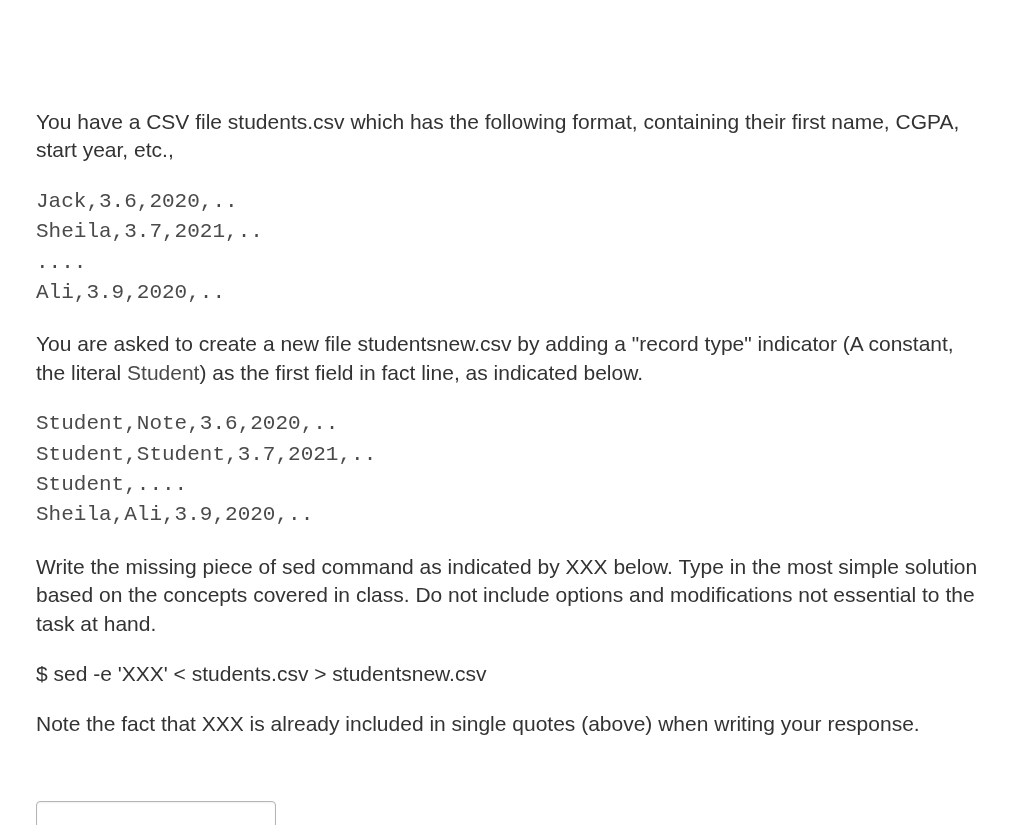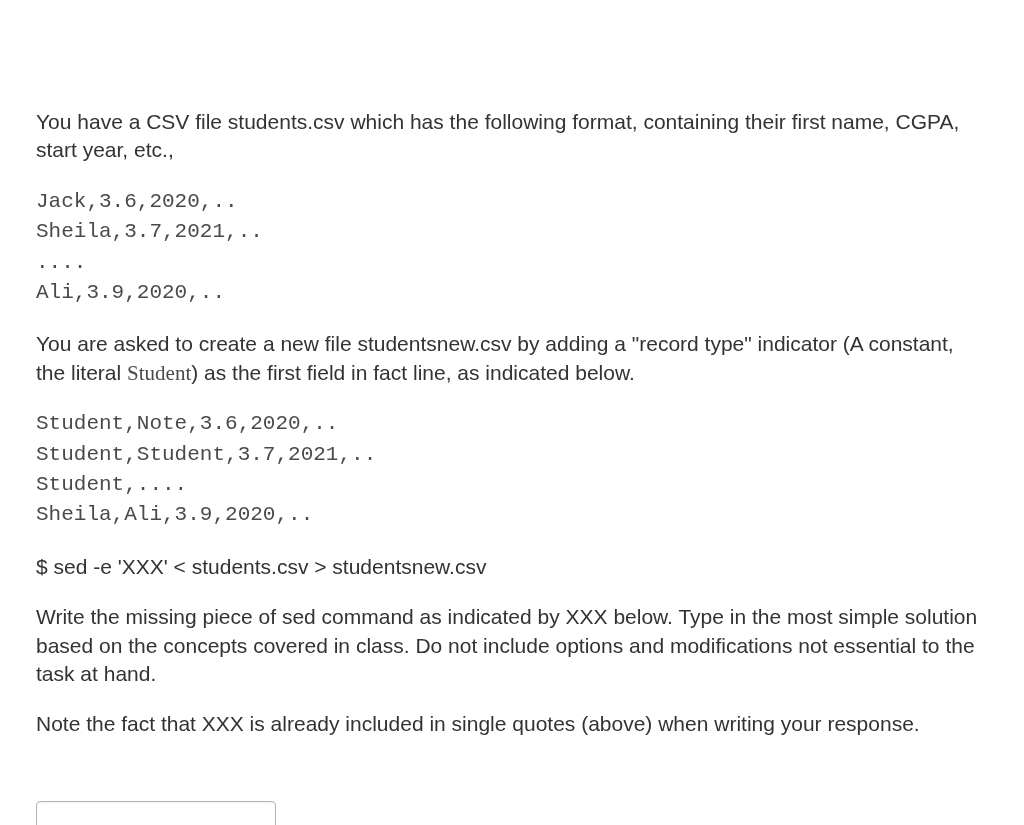--- a/index.html
+++ b/index.html
@@ -22,21 +22,21 @@
   }
   .code-block {
     font-family: Liberation Mono, monospace;
     font-size: 21px;
     line-height: 1.45;
     color: #4a4a4a;
     margin: 0 0 22px 0;
     white-space: pre;
   }
   .inline-code {
-    font-family: Liberation Serif, serif;
+    font-family: Liberation Sans, sans-serif;
     font-size: 21px;
     color: #4a4a4a;
   }
   .answer-input {
     width: 240px;
     height: 44px;
     border: 1px solid #b5b5b5;
     border-radius: 4px;
     background: #fff;
     font-size: 18px;
@@ -58,21 +58,21 @@
 
   <p class="prose">
     <span>You are asked to create a new file studentsnew.csv by adding a "record type" indicator (A constant, the literal </span><span class="inline-code">Student</span><span>) as the first field in fact line, as indicated below.</span>
   </p>
 
   <div class="code-block"><span>Student,Note,3.6,2020,..</span>
 <span>Student,Student,3.7,2021,..</span>
 <span>Student,....</span>
 <span>Sheila,Ali,3.9,2020,..</span></div>
 
+  <p class="prose">Write the missing piece of sed command as indicated by XXX below. Type in the most simple solution based on the concepts covered in class. Do not include options and modifications not essential to the task at hand.</p>
+
   <p class="prose">$ sed -e 'XXX' &lt; students.csv &gt; studentsnew.csv</p>
-
-  <p class="prose">Write the missing piece of sed command as indicated by XXX below. Type in the most simple solution based on the concepts covered in class. Do not include options and modifications not essential to the task at hand.</p>
 
   <p class="prose">Note the fact that XXX is already included in single quotes (above) when writing your response.</p>
 
   <input type="text" class="answer-input" value="" style="">
 
 </div>
 
 </body></html>

